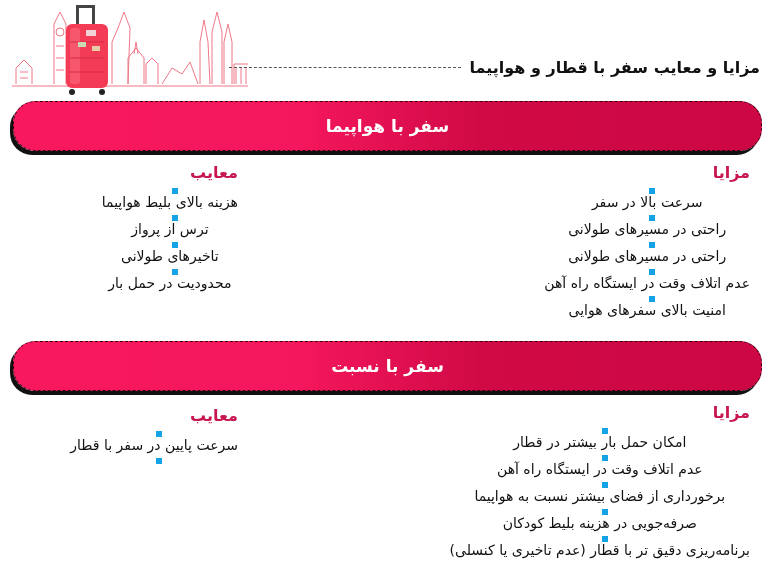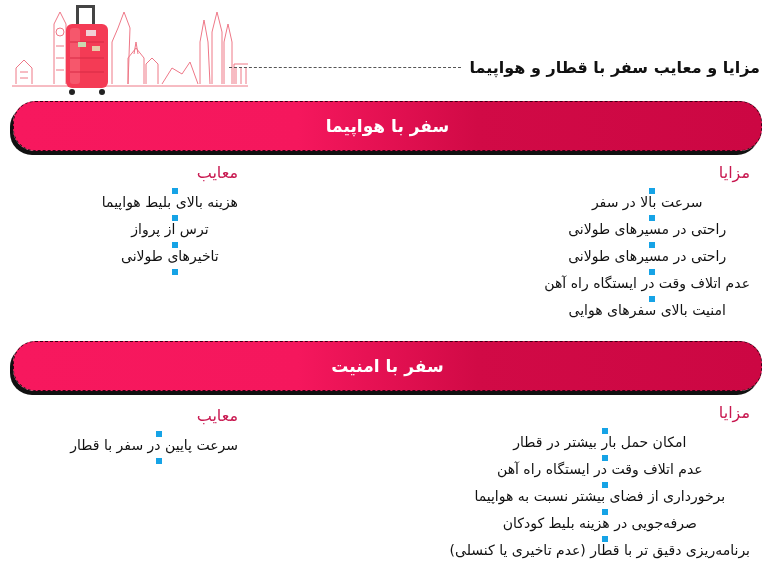--- a/index.html
+++ b/index.html
@@ -16,21 +16,21 @@
     position: absolute; left: 13px; width: 749px; height: 50px;
     border-radius: 22px;
     background: linear-gradient(90deg, #f7185e 0%, #f5175d 38%, #d10a46 62%, #cc0743 100%);
     border: 1.5px dashed #3a0014;
     box-shadow: -3px 4px 0 #111;
     display: flex; align-items: center; justify-content: center;
   }
   .banner-title { color: #fff; font-weight: bold; font-size: 17px; direction: rtl; }
 
   .col { position: absolute; direction: rtl; }
-  .col-head { font-size: 16px; font-weight: normal; color: #c8174f; margin-bottom: 6px; }
+  .col-head { font-size: 16px; font-weight: bold; color: #c8174f; margin-bottom: 6px; }
   .list { list-style: none; }
   .list li { display: flex; align-items: center; font-size: 14px; height: 27px; white-space: nowrap; flex-direction: column; }
   .bullet { width: 6px; height: 6px; background: #16a3e6; margin-left: 10px; flex: none; }
 </style>
 </head>
 <body>
 
 <div class="header">
   <svg class="illustration" viewBox="0 0 236 96">
     <g fill="none" stroke="#e84a5f" stroke-width="1" opacity="0.75">
@@ -108,26 +108,27 @@
     <li>
         <span class="bullet"></span>
         <span>ترس از پرواز</span>
       </li>
     <li>
         <span class="bullet"></span>
         <span>تاخیرهای طولانی</span>
       </li>
     <li>
         <span class="bullet"></span>
+        <span>محدودیت در حمل بار</span>
       </li>
   </ul>
 </div>
 
 <div class="banner" style="top:341px;">
-  <span class="banner-title">سفر با امنیت</span>
+  <span class="banner-title">سفر با نسبت</span>
 </div>
 
 <div class="col" style="right:24px; top:403px;">
   <div class="col-head">مزایا</div>
   <ul class="list">
     <li>
         <span class="bullet"></span>
         <span>امکان حمل بار بیشتر در قطار</span>
       </li>
     <li>

